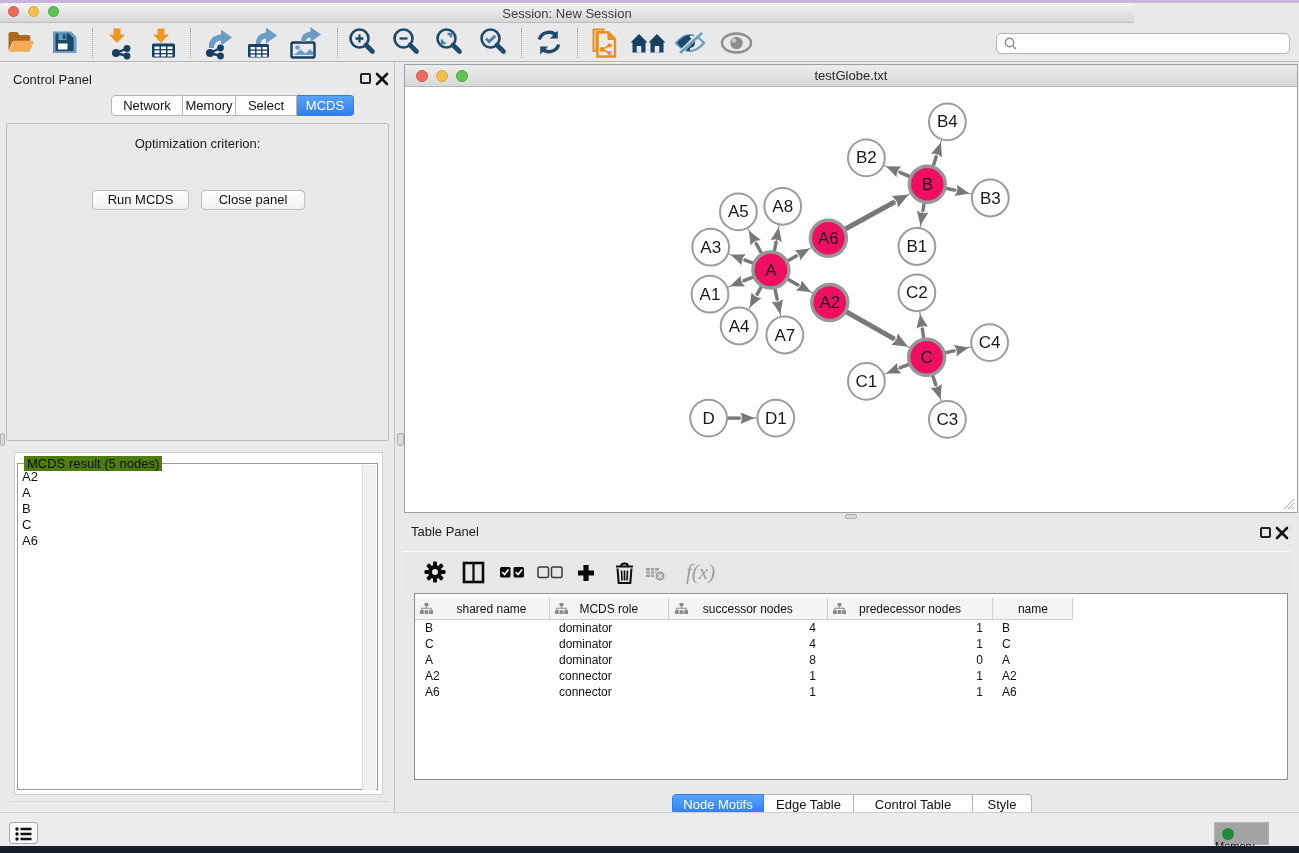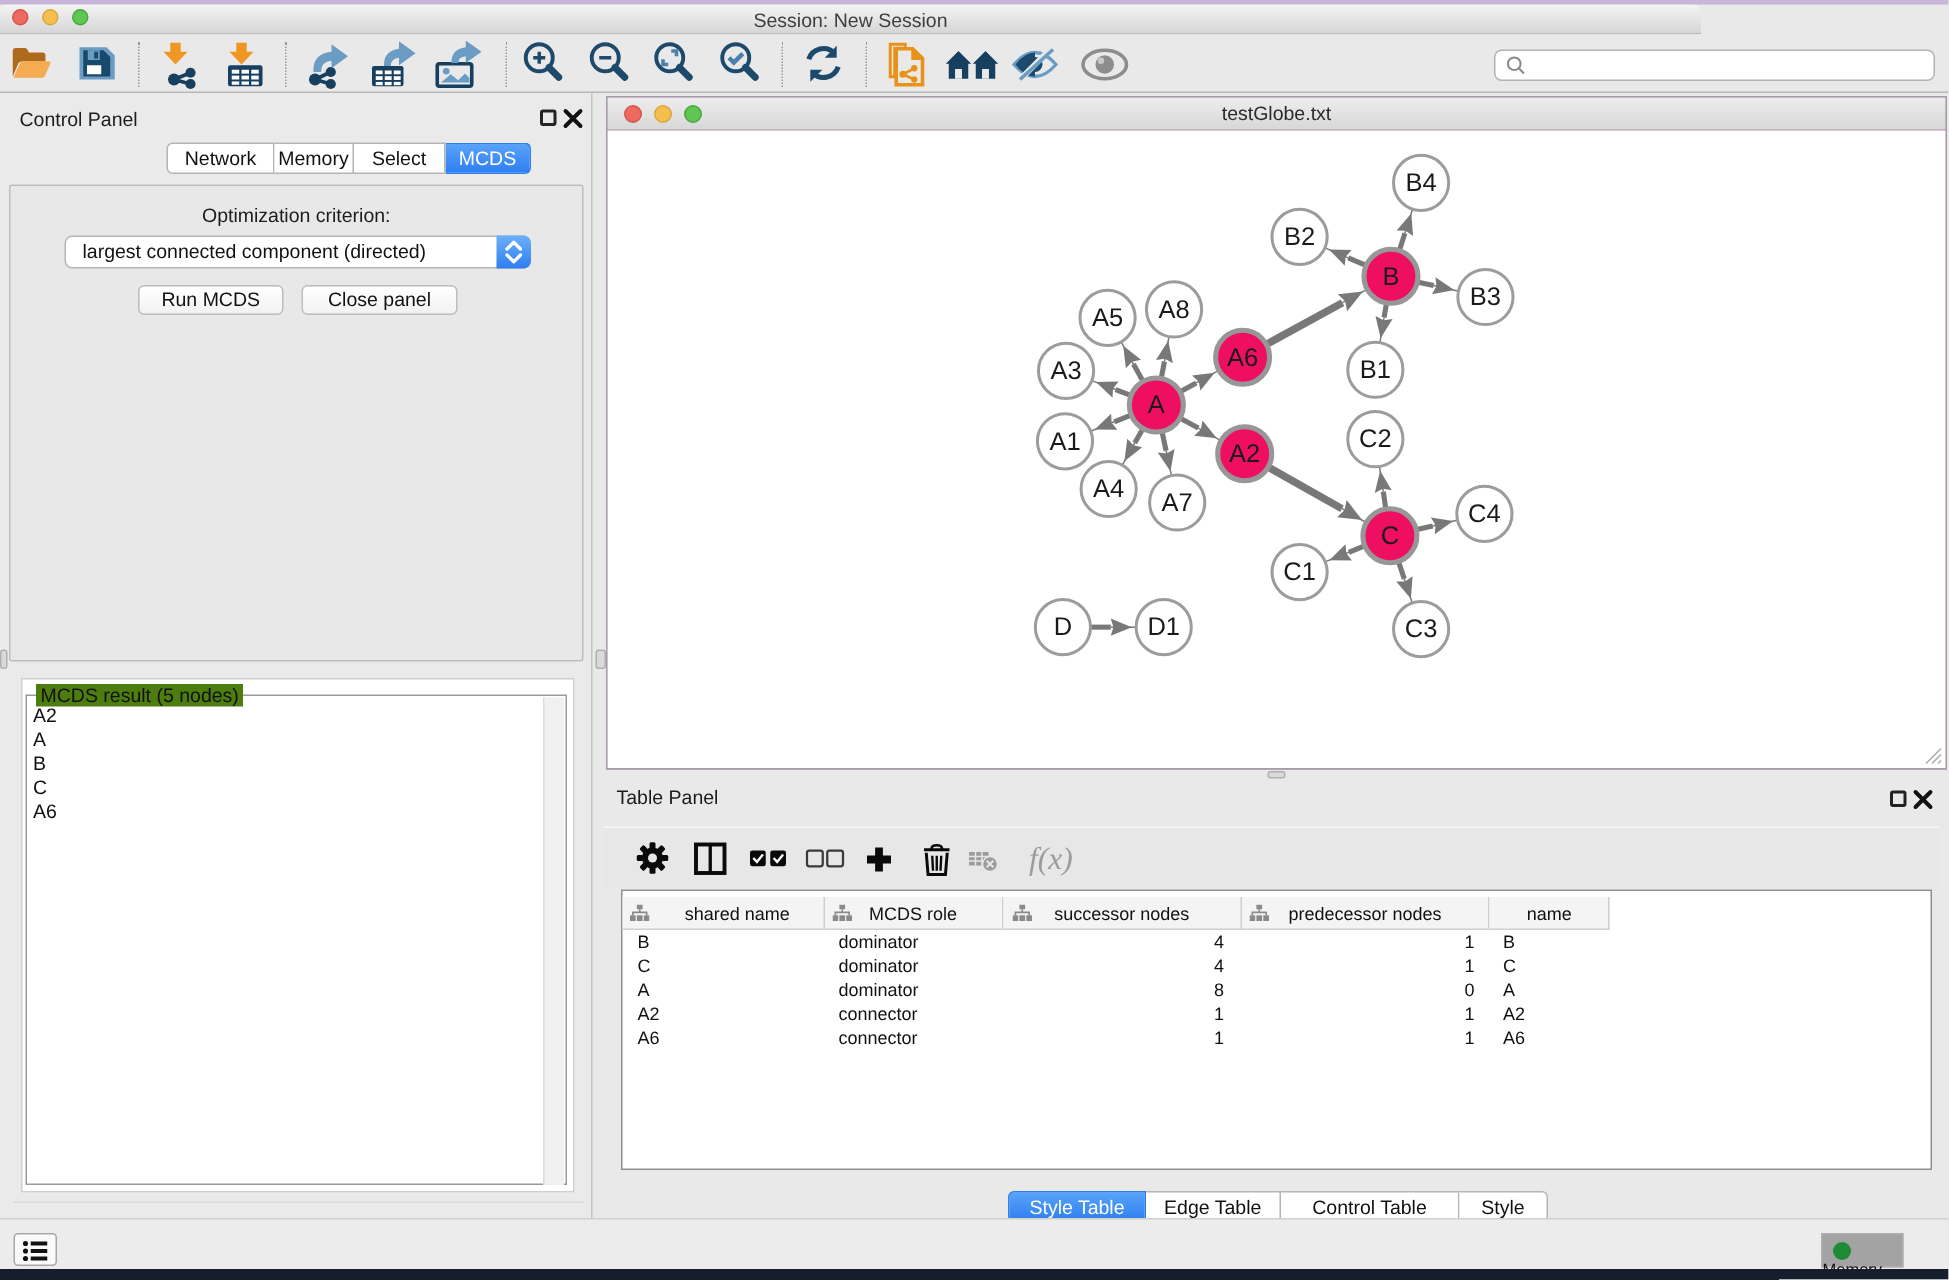--- a/index.html
+++ b/index.html
@@ -28,21 +28,21 @@
 #optlabel { left:0; top:136px; width:395px; text-align:center; font-size:13px; color:#1c1c1c; }
 #combo { left:43px; top:157px; width:311px; height:22px; background:#fff; border:1px solid #b6b6b6; border-radius:5px; font-size:13px; color:#111; line-height:20px; padding-left:11px; }
 #combo .step { position:absolute; right:-1px; top:-1px; width:23px; height:22px; border-radius:0 5px 5px 0; background:linear-gradient(#6cb0fa,#2e7ef0); }
 .btn { position:absolute; height:20px; background:linear-gradient(#ffffff,#f2f2f2); border:1px solid #bdbdbd; border-radius:4px; font-size:13px; color:#111; text-align:center; line-height:18px; }
 #mcdsresult { left:14px; top:390px; width:369px; height:343px; background:#fff; border:1px solid #cfcfcf; }
 #fieldset { position:absolute; left:2px; top:10px; width:361px; height:327px; border:1px solid #9a9a9a; }
 #legend { position:absolute; left:6px; top:-8px; background:#4d7c0f; font-size:13px; color:#111; padding:0 3px; }
 #mlist { position:absolute; left:4px; top:5px; font-size:13px; color:#111; line-height:16px; }
 #mscroll { position:absolute; right:1px; top:1px; width:14px; height:325px; background:#f0f0f0; border-left:1px solid #dcdcdc; }
 
-#netwin { left:404px; top:64px; width:894px; height:449px; background:#ec4899; border:1px solid #98a2ad; }
+#netwin { left:404px; top:64px; width:894px; height:449px; background:#fef9c3; border:1px solid #98a2ad; }
 #nettitle { position:absolute; left:0; top:0; width:100%; height:22px; background:linear-gradient(#ededed,#d8d8d8); border-bottom:1px solid #b9b9b9; }
 #nettitle .title { position:absolute; left:0; right:0; top:3px; text-align:center; font-size:13px; color:#2a2a2a; }
 #netcanvas { position:absolute; left:0; top:22px; width:892px; height:425px; background:#fff; }
 #grip1 { left:397px; top:433px; width:7px; height:13px; background:#dadada; border:1px solid #b0b0b0; border-radius:2px; }
 #grip0 { left:0px; top:433px; width:5px; height:13px; background:#dadada; border:1px solid #b0b0b0; border-radius:2px; }
 #grip2 { left:845px; top:514px; width:12px; height:5px; background:#dadada; border:1px solid #b0b0b0; border-radius:2px; }
 
 #tptoolbar { left:402px; top:551px; width:890px; height:41px; background:#e7e7e7; border-top:1px solid #f8f8f8; }
 #tptable { left:414px; top:593px; width:874px; height:187px; background:#fff; border:1px solid #8f8f8f; }
 .th { position:absolute; top:598px; height:22px; line-height:22px; background:#f4f4f4; border-right:1px solid #cfcfcf; border-bottom:1px solid #cfcfcf; font-size:12px; color:#111; text-align:center; line-height:22px; }
@@ -213,26 +213,20 @@
     </svg>
   <div class="tabs" style="left:78px;top:33px;padding-left:33px;">
     <div class="tab first" style="width:72px">Network</div>
     <div class="tab" style="width:53px">Memory</div>
     <div class="tab" style="width:61px">Select</div>
     <div class="tab last sel" style="width:57px">MCDS</div>
   </div>
   <div class="abs" id="cpbox" style="top:61px;left:6px;height:318px;"></div>
   <div class="abs" style="left:9px;top:739px;width:380px;height:1px;background:#d9d9d9;"></div>
   <div class="abs" id="optlabel" style="top:74px;">Optimization criterion:</div>
-  <div class="abs" id="combo" style="top:95px;">largest connected component (directed)
-    <div class="step"><svg width="23" height="22" viewBox="0 0 23 22">
-      <path d="M7 9 l4.5 -4.5 L16 9" fill="none" stroke="#fff" stroke-width="2.2" stroke-linecap="round" stroke-linejoin="round"></path>
-      <path d="M7 13 l4.5 4.5 L16 13" fill="none" stroke="#fff" stroke-width="2.2" stroke-linecap="round" stroke-linejoin="round"></path>
-    </svg></div>
-  </div>
   <div class="btn" style="left:92px;top:128px;width:97px;">Run MCDS</div>
   <div class="btn" style="left:201px;top:128px;width:104px;">Close panel</div>
   <div class="abs" id="mcdsresult">
     <div id="fieldset">
       <div id="legend">MCDS result (5 nodes)</div>
       <div id="mlist">A2<br>A<br>B<br>C<br>A6</div>
       <div id="mscroll"></div>
     </div>
   </div>
 </div>
@@ -474,21 +468,21 @@
 <div class="td" style="left:766px;top:668px;width:50px;text-align:right;">1</div>
 <div class="td" style="left:933px;top:668px;width:50px;text-align:right;">1</div>
 <div class="td" style="left:1002px;top:668px;">A2</div>
 <div class="td" style="left:425px;top:684px;">A6</div>
 <div class="td" style="left:559px;top:684px;">connector</div>
 <div class="td" style="left:766px;top:684px;width:50px;text-align:right;">1</div>
 <div class="td" style="left:933px;top:684px;width:50px;text-align:right;">1</div>
 <div class="td" style="left:1002px;top:684px;">A6</div>
 
 <div class="tabs" style="left:672px;top:794px;">
-  <div class="tab first sel" style="width:92px">Style Table</div>
+  <div class="tab first sel" style="width:92px">Node Motifs</div>
   <div class="tab" style="width:90px">Edge Table</div>
   <div class="tab" style="width:119px">Control Table</div>
   <div class="tab last" style="width:59px">Style</div>
 </div>
 <div class="abs statusbar"></div>
 <div id="listbtn">
     <svg width="18" height="16" viewBox="0 0 18 16" style="position:absolute;left:5px;top:3px">
   <circle cx="2" cy="3" r="1.7" fill="#111"></circle>
       <circle cx="2" cy="8" r="1.7" fill="#111"></circle>
       <circle cx="2" cy="13" r="1.7" fill="#111"></circle>

